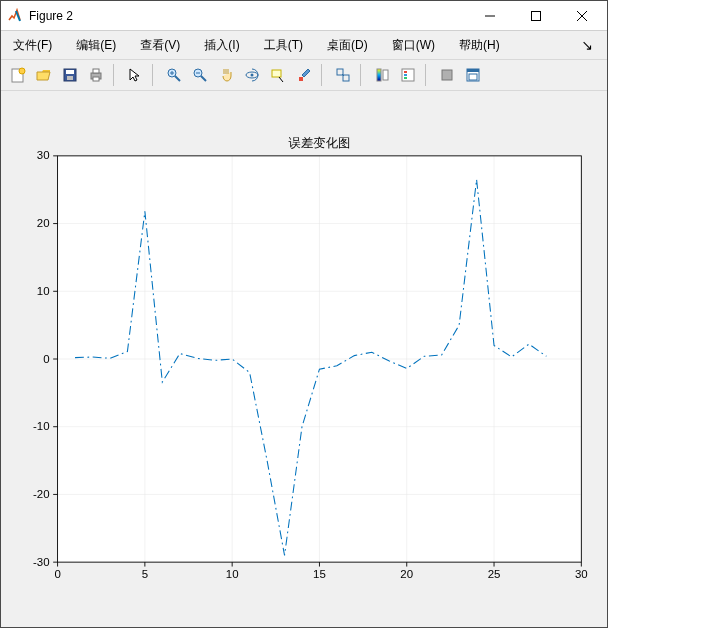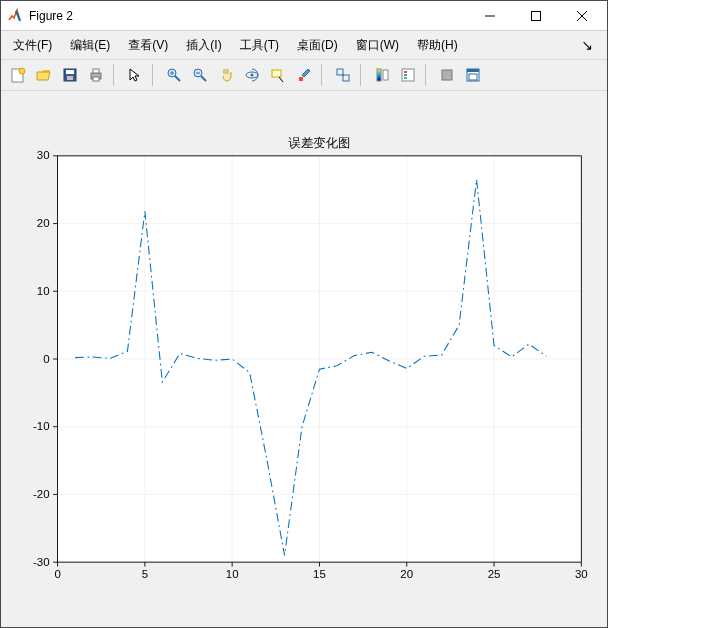--- a/index.html
+++ b/index.html
@@ -2,21 +2,21 @@
 <html><head>
 <meta charset="utf-8">
 <style>
   * { box-sizing: border-box; margin: 0; padding: 0; }
   body { font-family: "Segoe UI", "Microsoft YaHei", sans-serif; font-size: 12px; background: #fff; }
   .window { width: 608px; height: 628px; border: 1px solid #4a4a4a; display: flex; flex-direction: column; background: #eab308; }
   .titlebar { height: 30px; background: #fff; display: flex; align-items: center; padding: 0 2px 0 6px; border-bottom: 1px solid #d0d0d0; }
   .titlebar .icon { width: 16px; height: 16px; margin-right: 6px; }
   .titlebar .title { flex: 1; font-size: 12px; color: #000; }
   .winbtn { width: 46px; height: 30px; display: flex; align-items: center; justify-content: center; cursor: pointer; }
-  .menubar { height: 28px; background: #f0f0f0; display: flex; align-items: center; padding: 2px 6px; gap: 6px; }
+  .menubar { height: 28px; background: #f0f0f0; display: flex; align-items: center; padding: 2px 6px; gap: 12px; }
   .menubar .menuitem { padding: 3px 6px; font-size: 12px; color: #000; cursor: pointer; }
   .menubar .arrow { margin-left: auto; padding: 0 8px; font-size: 14px; cursor: pointer; }
   .toolbar { height: 32px; background: #f0f0f0; border-top: 1px solid #d8d8d8; border-bottom: 1px solid #d8d8d8; display: flex; align-items: center; padding: 0 4px; }
   .tbbtn { width: 24px; height: 24px; margin: 0 1px; display: flex; align-items: center; justify-content: center; cursor: pointer; border: 1px solid transparent; }
   .tbsep { width: 6px; height: 22px; border-left: 1px solid #c0c0c0; margin: 0 3px 0 4px; }
   .canvas { flex: 1; background: #f0f0f0; padding: 8px; position: relative; }
   .axes-container { width: 100%; height: 100%; background: #f0f0f0; position: relative; }
   svg.plot { width: 100%; height: 100%; display: block; }
   .watermark { position: absolute; right: 10px; bottom: 4px; font-size: 11px; color: rgba(180,180,180,0.5); font-style: italic; pointer-events: none; }
   text { font-family: "Segoe UI","Microsoft YaHei",sans-serif; }

